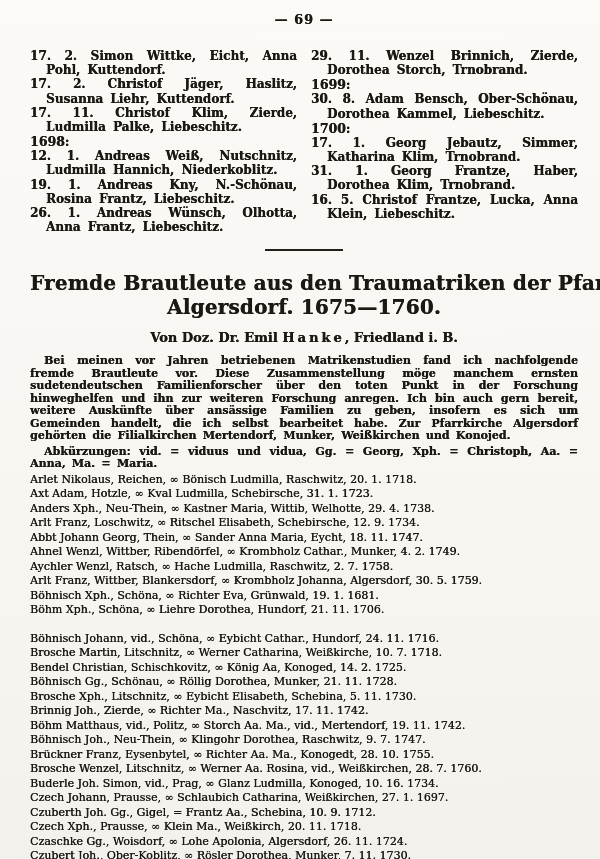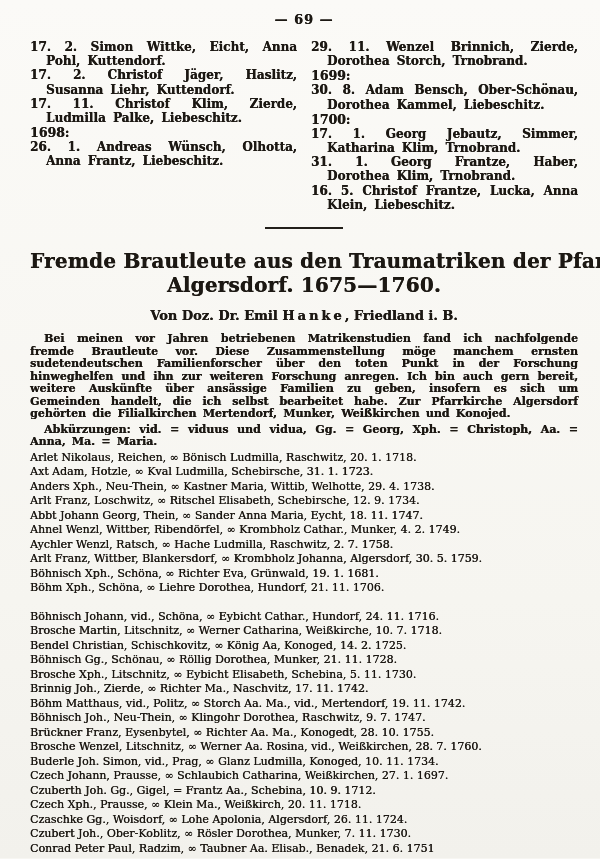--- a/index.html
+++ b/index.html
@@ -19,21 +19,21 @@
   }
   .page-number {
     text-align:center;
     font-weight:700;
     font-size:13px;
     letter-spacing:1px;
   }
   .columns { display:flex; gap:14px; }
   .col { flex:1; min-width:0; }
   
-  .prelude { margin-top:13px; }
+  .prelude { margin-top:22px; }
   .prelude .entry {
     font-weight:700;
     font-size:12px;
     line-height:14.2px;
     text-align:justify;
     padding-left:16px;
     text-indent:-16px;
     word-spacing:3px;
   }
   .prelude .year-head {
@@ -90,20 +90,22 @@
 <div class="page">
 
   <div class="page-number">— 69 —</div>
 
   <div class="columns prelude">
     <div class="col">
         <div class="entry">17. 2. Simon Wittke, Eicht, Anna Pohl, Kuttendorf.</div>
         <div class="entry">17. 2. Christof Jäger, Haslitz, Susanna Liehr, Kuttendorf.</div>
         <div class="entry">17. 11. Christof Klim, Zierde, Ludmilla Palke, Liebeschitz.</div>
         <div class="year-head">1698:</div>
+        <div class="entry">12. 1. Andreas Weiß, Nutschnitz, Ludmilla Hannich, Niederkoblitz.</div>
+        <div class="entry">19. 1. Andreas Kny, N.-Schönau, Rosina Frantz, Liebeschitz.</div>
         <div class="entry">26. 1. Andreas Wünsch, Olhotta, Anna Frantz, Liebeschitz.</div>
       </div>
     <div class="col">
         <div class="entry">29. 11. Wenzel Brinnich, Zierde, Dorothea Storch, Trnobrand.</div>
         <div class="year-head">1699:</div>
         <div class="entry">30. 8. Adam Bensch, Ober-Schönau, Dorothea Kammel, Liebeschitz.</div>
         <div class="year-head">1700:</div>
         <div class="entry">17. 1. Georg Jebautz, Simmer, Katharina Klim, Trnobrand.</div>
         <div class="entry">31. 1. Georg Frantze, Haber, Dorothea Klim, Trnobrand.</div>
         <div class="entry">16. 5. Christof Frantze, Lucka, Anna Klein, Liebeschitz.</div>
@@ -141,21 +143,21 @@
           <div class="entry">Böhnisch Johann, vid., Schöna, ∞ Eybicht Cathar., Hundorf, 24. 11. 1716.</div>
           <div class="entry">Brosche Martin, Litschnitz, ∞ Werner Catharina, Weißkirche, 10. 7. 1718.</div>
           <div class="entry">Bendel Christian, Schischkovitz, ∞ König Aa, Konoged, 14. 2. 1725.</div>
           <div class="entry">Böhnisch Gg., Schönau, ∞ Röllig Dorothea, Munker, 21. 11. 1728.</div>
           <div class="entry">Brosche Xph., Litschnitz, ∞ Eybicht Elisabeth, Schebina, 5. 11. 1730.</div>
           <div class="entry">Brinnig Joh., Zierde, ∞ Richter Ma., Naschvitz, 17. 11. 1742.</div>
           <div class="entry">Böhm Matthaus, vid., Politz, ∞ Storch Aa. Ma., vid., Mertendorf, 19. 11. 1742.</div>
           <div class="entry">Böhnisch Joh., Neu-Thein, ∞ Klingohr Dorothea, Raschwitz, 9. 7. 1747.</div>
           <div class="entry">Brückner Franz, Eysenbytel, ∞ Richter Aa. Ma., Konogedt, 28. 10. 1755.</div>
           <div class="entry">Brosche Wenzel, Litschnitz, ∞ Werner Aa. Rosina, vid., Weißkirchen, 28. 7. 1760.</div>
-          <div class="entry">Buderle Joh. Simon, vid., Prag, ∞ Glanz Ludmilla, Konoged, 10. 11. 1734.</div>
+          <div class="entry">Buderle Joh. Simon, vid., Prag, ∞ Glanz Ludmilla, Konoged, 10. 16. 1734.</div>
           <div class="entry">Czech Johann, Prausse, ∞ Schlaubich Catharina, Weißkirchen, 27. 1. 1697.</div>
           <div class="entry">Czuberth Joh. Gg., Gigel, = Frantz Aa., Schebina, 10. 9. 1712.</div>
           <div class="entry">Czech Xph., Prausse, ∞ Klein Ma., Weißkirch, 20. 11. 1718.</div>
           <div class="entry">Czaschke Gg., Woisdorf, ∞ Lohe Apolonia, Algersdorf, 26. 11. 1724.</div>
           <div class="entry">Czubert Joh., Ober-Koblitz, ∞ Rösler Dorothea, Munker, 7. 11. 1730.</div>
           <div class="entry">Conrad Peter Paul, Radzim, ∞ Taubner Aa. Elisab., Benadek, 21. 6. 1751</div>
         </div>
     </div>
   </div>
 

